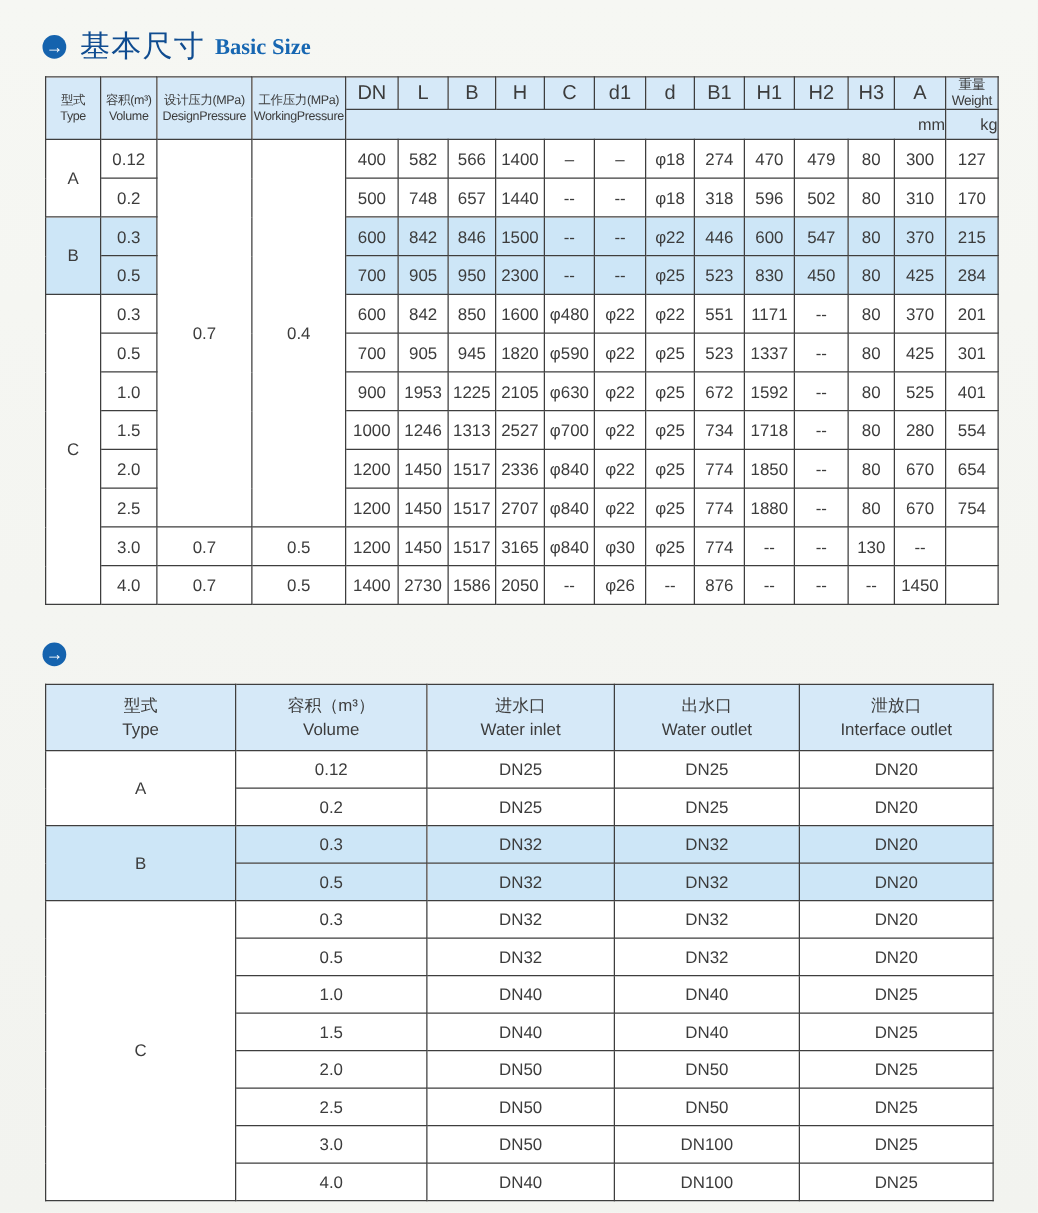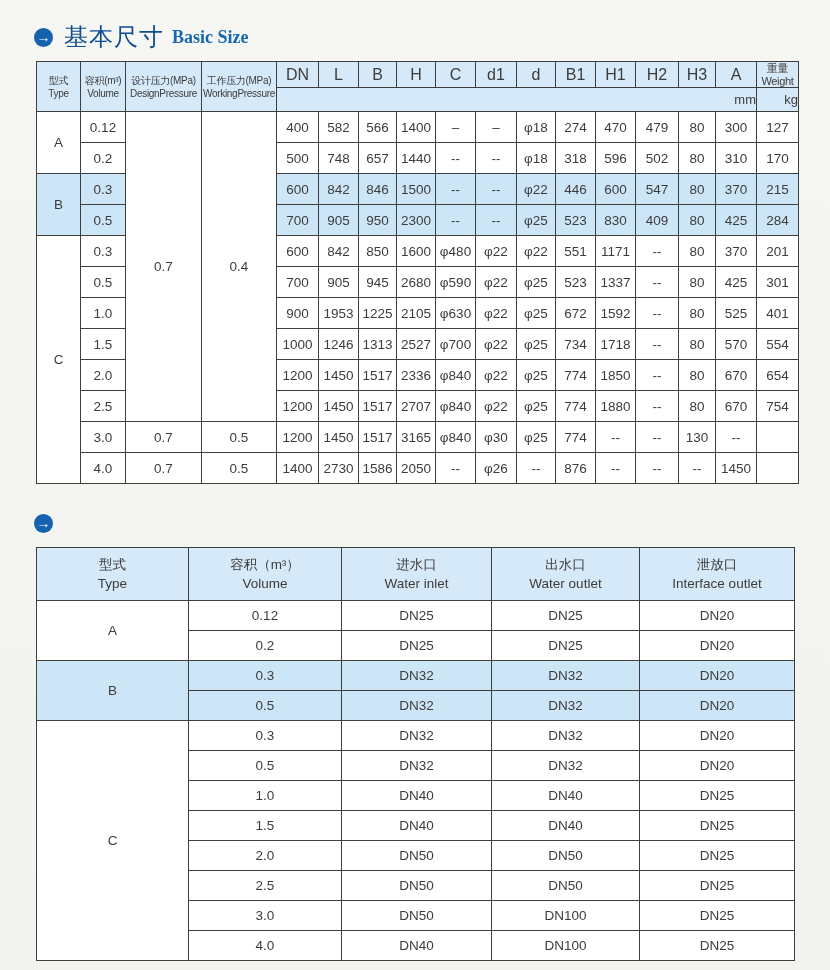--- a/index.html
+++ b/index.html
@@ -216,21 +216,21 @@
           <td>0.5</td>
           <td>700</td>
           <td>905</td>
           <td>950</td>
           <td>2300</td>
           <td>--</td>
           <td>--</td>
           <td>φ25</td>
           <td>523</td>
           <td>830</td>
-          <td>409</td>
+          <td>450</td>
           <td>80</td>
           <td>425</td>
           <td>284</td>
         </tr>
         <tr>
           <td rowspan="8">C</td>
           <td>0.3</td>
           <td>600</td>
           <td>842</td>
           <td>850</td>
@@ -243,21 +243,21 @@
           <td>--</td>
           <td>80</td>
           <td>370</td>
           <td>201</td>
         </tr>
         <tr>
           <td>0.5</td>
           <td>700</td>
           <td>905</td>
           <td>945</td>
-          <td>2680</td>
+          <td>1820</td>
           <td>φ590</td>
           <td>φ22</td>
           <td>φ25</td>
           <td>523</td>
           <td>1337</td>
           <td>--</td>
           <td>80</td>
           <td>425</td>
           <td>301</td>
         </tr>
@@ -283,21 +283,21 @@
           <td>1246</td>
           <td>1313</td>
           <td>2527</td>
           <td>φ700</td>
           <td>φ22</td>
           <td>φ25</td>
           <td>734</td>
           <td>1718</td>
           <td>--</td>
           <td>80</td>
-          <td>570</td>
+          <td>280</td>
           <td>554</td>
         </tr>
         <tr>
           <td>2.0</td>
           <td>1200</td>
           <td>1450</td>
           <td>1517</td>
           <td>2336</td>
           <td>φ840</td>
           <td>φ22</td>

